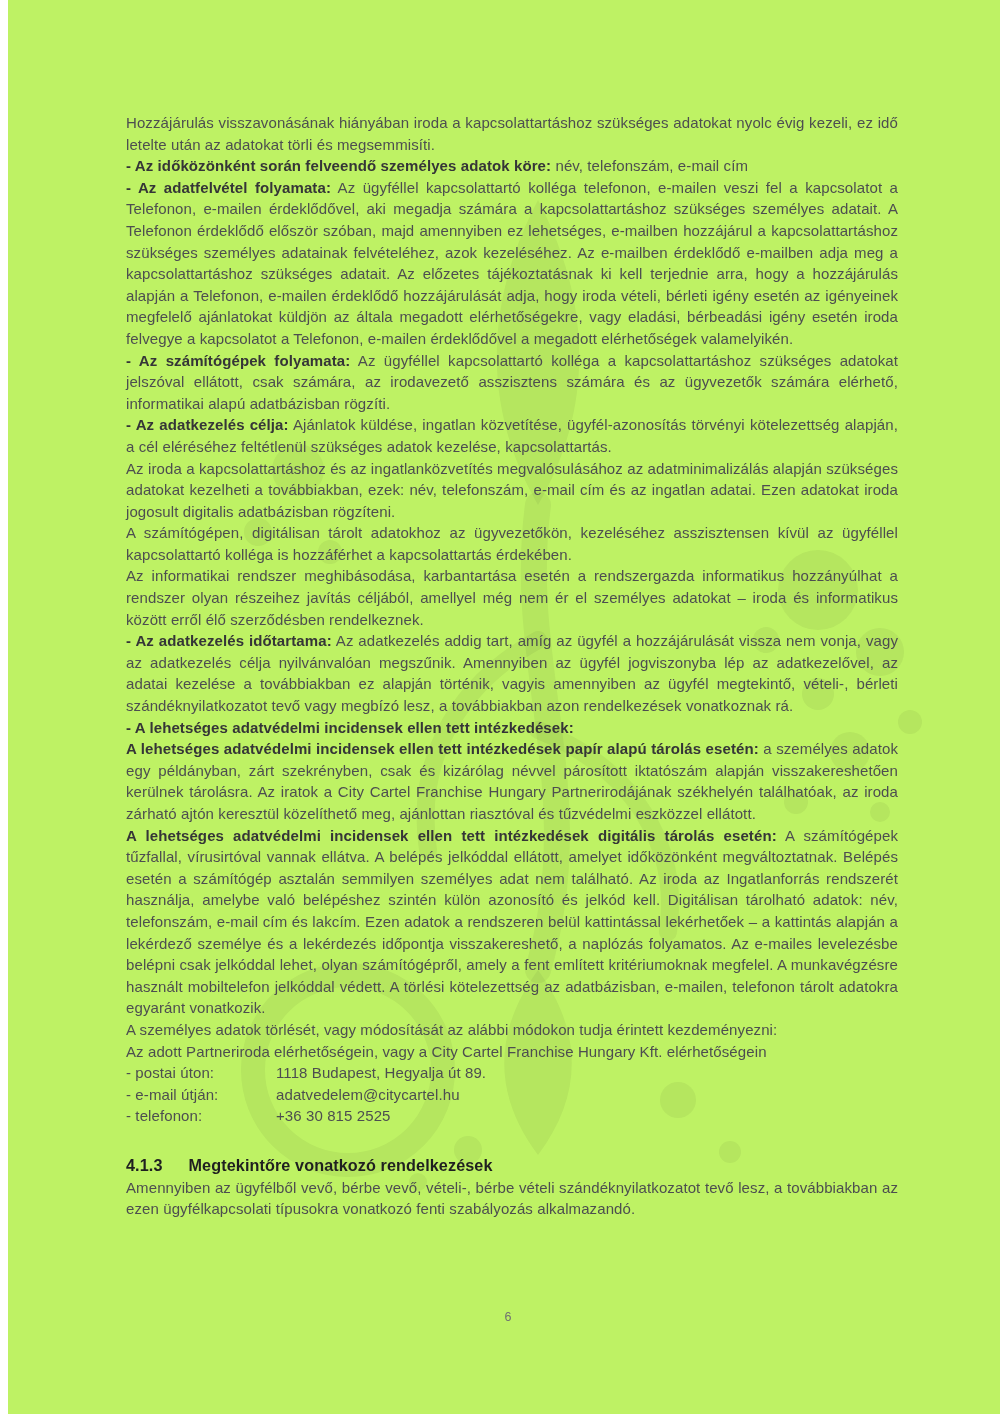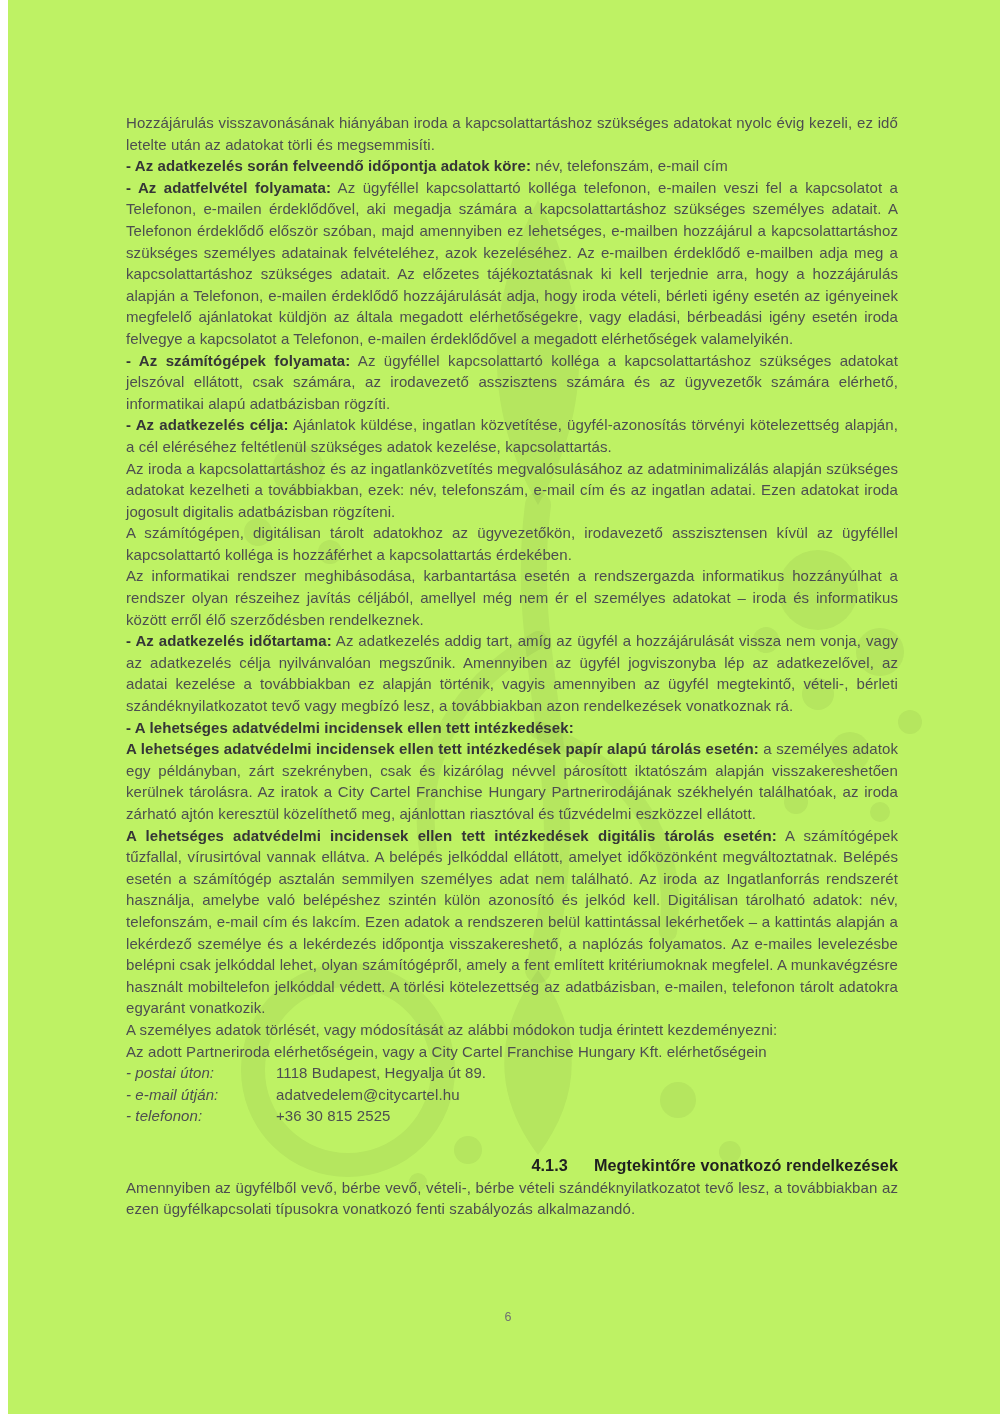--- a/index.html
+++ b/index.html
@@ -26,24 +26,24 @@
     z-index:1;
     color:#4d4e50;
     font-size:15px;
     line-height:21.6px;
     text-align:justify;
     letter-spacing:0.1px;
   }
   .content p{margin:0;}
   .b{font-weight:bold;color:#353537;}
   .contact-row{display:flex;text-align:left;}
-  .contact-label{flex:0 0 150px;font-style:italic;}
+  .contact-label{flex:0 0 150px;}
   .section-heading{
     margin-top:28px !important;
-    text-align:right;
+    text-align:left;
     font-weight:bold;
     color:#1f1f20;
     font-size:16.2px;
   }
   .sec-num{display:inline-block;margin-right:26px;}
   .closing{margin-top:1px;}
   .footer{
     position:absolute;
     left:0; right:0; top:1310px;
     text-align:center;
@@ -82,33 +82,33 @@
       <path d="M420,470 C330,520 298,600 310,680" stroke-width="18"></path>
       <path d="M420,560 C520,600 562,680 550,762" stroke-width="18"></path>
       <circle cx="230" cy="900" r="95" stroke-width="24"></circle>
     </g>
   </svg>
 
   <div class="content">
 
     <p><span>Hozzájárulás visszavonásának hiányában iroda a kapcsolattartáshoz szükséges adatokat nyolc évig kezeli, ez idő letelte után az adatokat törli és megsemmisíti.</span></p>
 
-    <p><strong class="b">- Az adatkezelés során felveendő időpontja adatok köre:</strong><span> név, telefonszám, e-mail cím</span></p>
+    <p><strong class="b">- Az időközönként során felveendő személyes adatok köre:</strong><span> név, telefonszám, e-mail cím</span></p>
 
     <p><strong class="b">- Az adatfelvétel folyamata:</strong><span> Az ügyféllel kapcsolattartó kolléga telefonon, e-mailen veszi fel a kapcsolatot a Telefonon, e-mailen érdeklődővel, aki megadja számára a kapcsolattartáshoz szükséges személyes adatait. A Telefonon érdeklődő először szóban, majd amennyiben ez lehetséges, e-mailben hozzájárul a kapcsolattartáshoz szükséges személyes adatainak felvételéhez, azok kezeléséhez. Az e-mailben érdeklődő e-mailben adja meg a kapcsolattartáshoz szükséges adatait. Az előzetes tájékoztatásnak ki kell terjednie arra, hogy a hozzájárulás alapján a Telefonon, e-mailen érdeklődő hozzájárulását adja, hogy iroda vételi, bérleti igény esetén az igényeinek megfelelő ajánlatokat küldjön az általa megadott elérhetőségekre, vagy eladási, bérbeadási igény esetén iroda felvegye a kapcsolatot a Telefonon, e-mailen érdeklődővel a megadott elérhetőségek valamelyikén.</span></p>
 
     <p><strong class="b">- Az számítógépek folyamata:</strong><span> Az ügyféllel kapcsolattartó kolléga a kapcsolattartáshoz szükséges adatokat jelszóval ellátott, csak számára, az irodavezető asszisztens számára és az ügyvezetők számára elérhető, informatikai alapú adatbázisban rögzíti.</span></p>
 
     <p><strong class="b">- Az adatkezelés célja:</strong><span> Ajánlatok küldése, ingatlan közvetítése, ügyfél-azonosítás törvényi kötelezettség alapján, a cél eléréséhez feltétlenül szükséges adatok kezelése, kapcsolattartás.</span></p>
 
     <p><span>Az iroda a kapcsolattartáshoz és az ingatlanközvetítés megvalósulásához az adatminimalizálás alapján szükséges adatokat kezelheti a továbbiakban, ezek: név, telefonszám, e-mail cím és az ingatlan adatai. Ezen adatokat iroda jogosult digitalis adatbázisban rögzíteni.</span></p>
 
 
 
-    <p><span>A számítógépen, digitálisan tárolt adatokhoz az ügyvezetőkön, irodavezető asszisztensen kívül az ügyféllel kapcsolattartó kolléga is hozzáférhet a kapcsolattartás érdekében.</span></p>
+    <p><span>A számítógépen, digitálisan tárolt adatokhoz az ügyvezetőkön, kezeléséhez asszisztensen kívül az ügyféllel kapcsolattartó kolléga is hozzáférhet a kapcsolattartás érdekében.</span></p>
 
     <p><span>Az informatikai rendszer meghibásodása, karbantartása esetén a rendszergazda informatikus hozzányúlhat a rendszer olyan részeihez javítás céljából, amellyel még nem ér el személyes adatokat – iroda és informatikus között erről élő szerződésben rendelkeznek.</span></p>
 
     <p><strong class="b">- Az adatkezelés időtartama:</strong><span> Az adatkezelés addig tart, amíg az ügyfél a hozzájárulását vissza nem vonja, vagy az adatkezelés célja nyilvánvalóan megszűnik. Amennyiben az ügyfél jogviszonyba lép az adatkezelővel, az adatai kezelése a továbbiakban ez alapján történik, vagyis amennyiben az ügyfél megtekintő, vételi-, bérleti szándéknyilatkozatot tevő vagy megbízó lesz, a továbbiakban azon rendelkezések vonatkoznak rá.</span></p>
 
     <p><strong class="b">- A lehetséges adatvédelmi incidensek ellen tett intézkedések:</strong></p>
 
     <p><strong class="b">A lehetséges adatvédelmi incidensek ellen tett intézkedések papír alapú tárolás esetén:</strong><span> a személyes adatok egy példányban, zárt szekrényben, csak és kizárólag névvel párosított iktatószám alapján visszakereshetően kerülnek tárolásra. Az iratok a City Cartel Franchise Hungary Partnerirodájának székhelyén találhatóak, az iroda zárható ajtón keresztül közelíthető meg, ajánlottan riasztóval és tűzvédelmi eszközzel ellátott.</span></p>
 
     <p><strong class="b">A lehetséges adatvédelmi incidensek ellen tett intézkedések digitális tárolás esetén:</strong><span> A számítógépek tűzfallal, vírusirtóval vannak ellátva. A belépés jelkóddal ellátott, amelyet időközönként megváltoztatnak. Belépés esetén a számítógép asztalán semmilyen személyes adat nem található. Az iroda az Ingatlanforrás rendszerét használja, amelybe való belépéshez szintén külön azonosító és jelkód kell. Digitálisan tárolható adatok: név, telefonszám, e-mail cím és lakcím. Ezen adatok a rendszeren belül kattintással lekérhetőek – a kattintás alapján a lekérdező személye és a lekérdezés időpontja visszakereshető, a naplózás folyamatos. Az e-mailes levelezésbe belépni csak jelkóddal lehet, olyan számítógépről, amely a fent említett kritériumoknak megfelel. A munkavégzésre használt mobiltelefon jelkóddal védett. A törlési kötelezettség az adatbázisban, e-mailen, telefonon tárolt adatokra egyaránt vonatkozik.</span></p>

